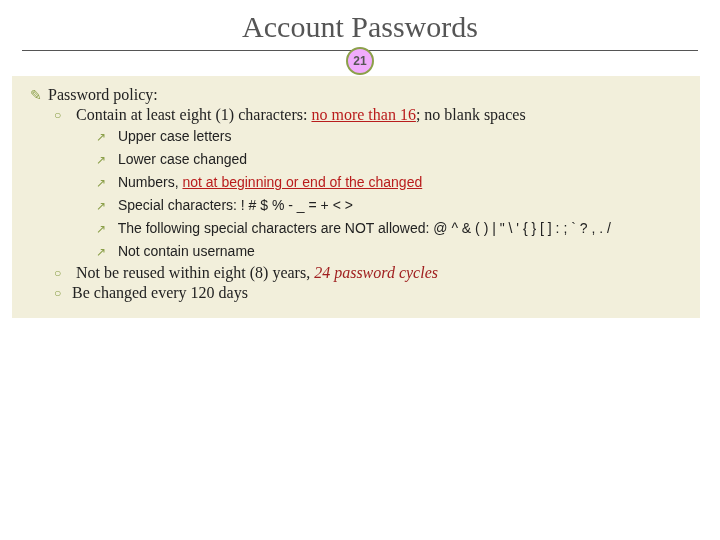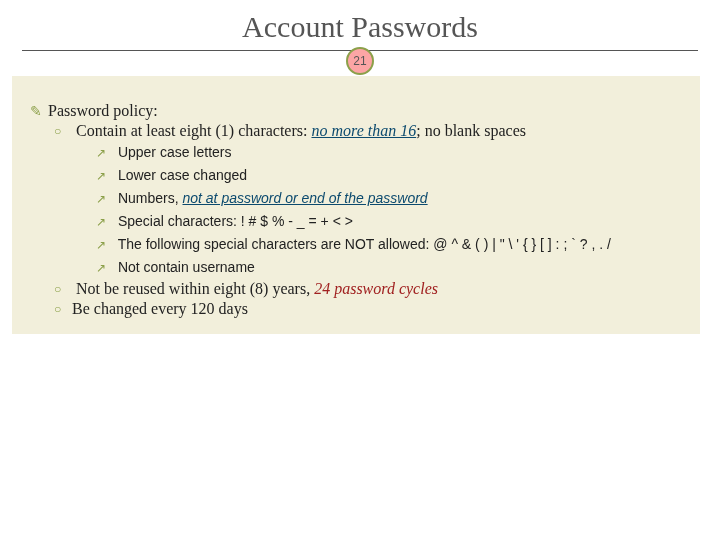--- a/index.html
+++ b/index.html
@@ -38,31 +38,32 @@
   }
   .page-badge {
     position: absolute;
     left: 50%;
     top: 50%;
     transform: translate(-50%, -50%);
     width: 24px;
     height: 24px;
     border-radius: 50%;
     border: 2px solid #8ca04a;
-    background: #fca5a5;
+    background: #f0abfc;
     color: #555;
     font-size: 12px;
     line-height: 24px;
     text-align: center;
     font-family: Arial, sans-serif;
+    font-weight: bold;
   }
   .body {
     background: #f2efdb;
     margin: 4px 20px 0 12px;
-    padding: 24px 10px 14px 10px;
+    padding: 8px 10px 14px 10px;
     font-size: 16px;
     box-sizing: border-box;
   }
   .row { margin: 2px 0; }
   .indent1 { padding-left: 8px; }
   .indent2 { padding-left: 32px; }
   .indent3 { padding-left: 74px; }
   .b-main::before {
     content: "✎";
     color: #8ca04a;
@@ -84,23 +85,22 @@
     font-size: 12px;
     display: inline-block;
     width: 18px;
   }
   .link {
     color: #222;
     text-decoration: underline;
     cursor: pointer;
   }
   .redlink {
-    color: #0c4a6e;
+    color: #b91c1c;
     text-decoration: underline;
-    font-style: italic;
   }
   .red { color: #a02020; font-style: italic; }
   .sub {
     font-family: Arial, Helvetica, sans-serif;
     font-size: 14px;
     line-height: 1.5;
   }
   .subheading {
     font-size: 17px;
     padding-left: 26px;
@@ -130,21 +130,21 @@
     </div>
 
 
     <div class="row indent3 sub b-arrow">
       <span>Upper case letters</span>
     </div>
     <div class="row indent3 sub b-arrow">
       <span>Lower case changed</span>
     </div>
     <div class="row indent3 sub b-arrow">
-      <span>Numbers, </span><span class="redlink">not at password or end of the password</span>
+      <span>Numbers, </span><span class="redlink">not at beginning or end of the changed</span>
     </div>
     <div class="row indent3 sub b-arrow">
       <span>Special characters:  ! # $ % - _ = + &lt; &gt;</span>
     </div>
     <div class="row indent3 sub b-arrow">
       <span>The following special characters are NOT allowed: @ ^ &amp; ( ) | " \ ' { } [ ] : ; ` ? , . /</span>
     </div>
     <div class="row indent3 sub b-arrow">
       <span>Not contain username</span>
     </div>

